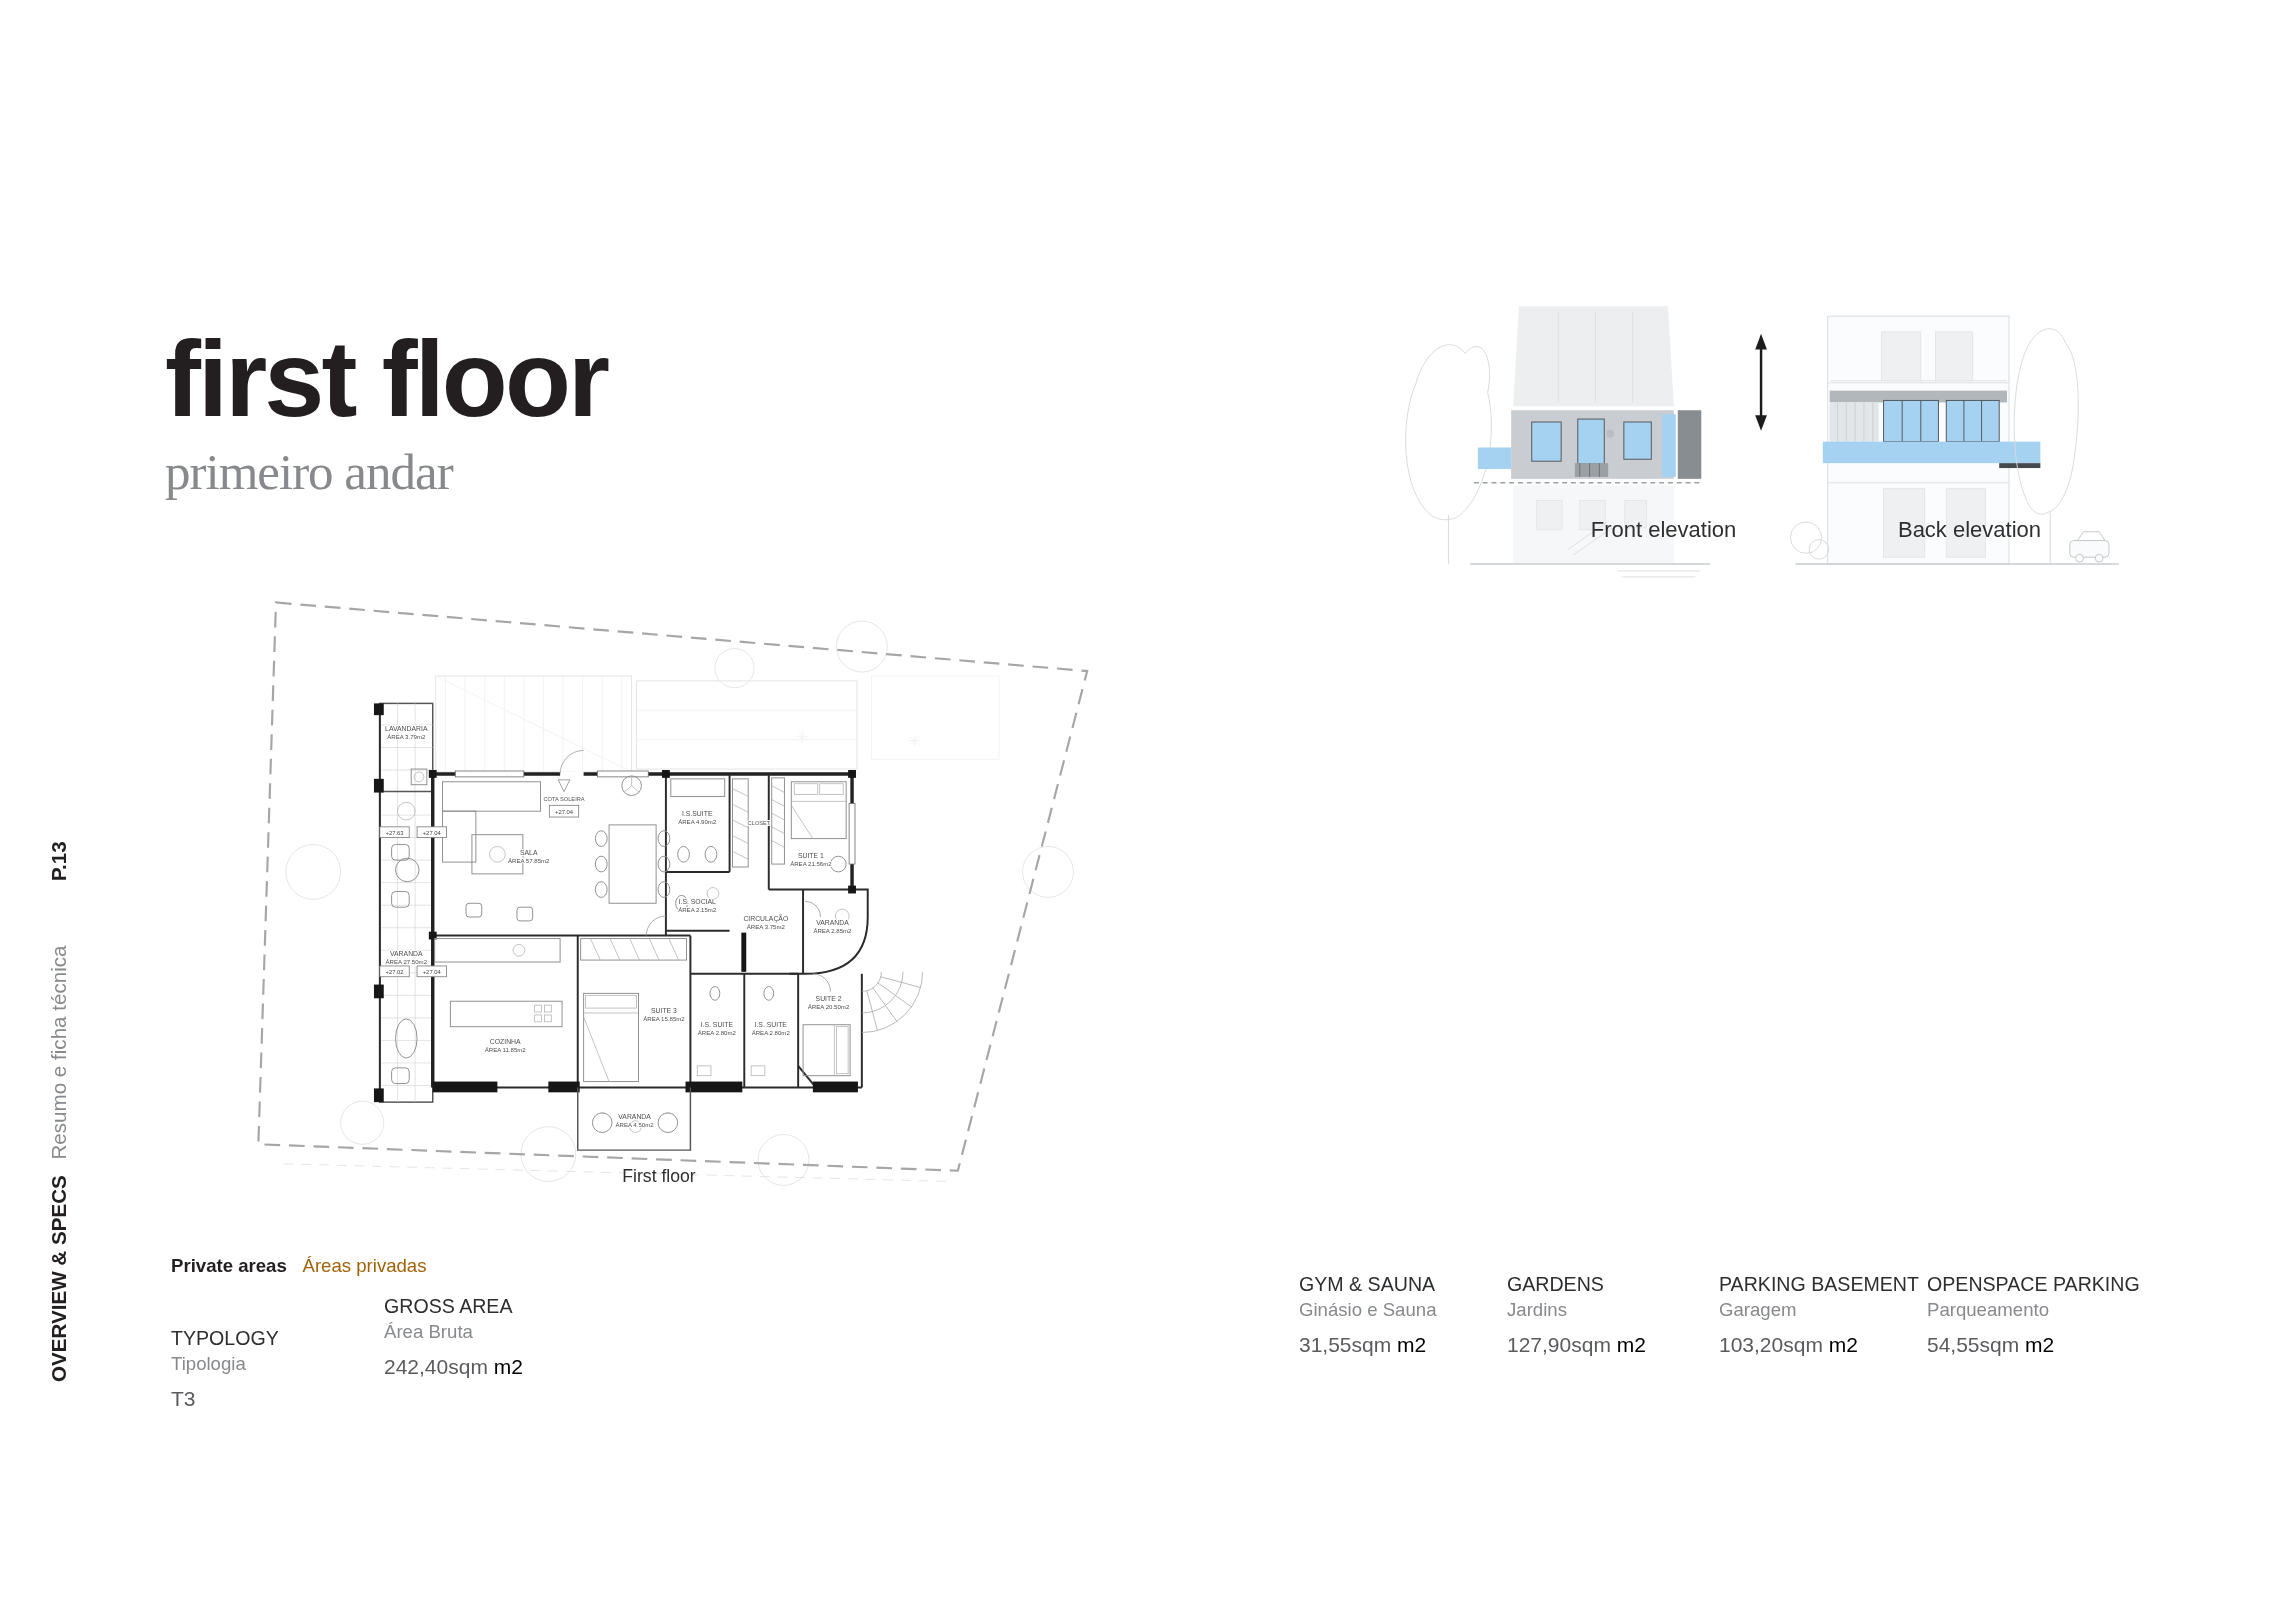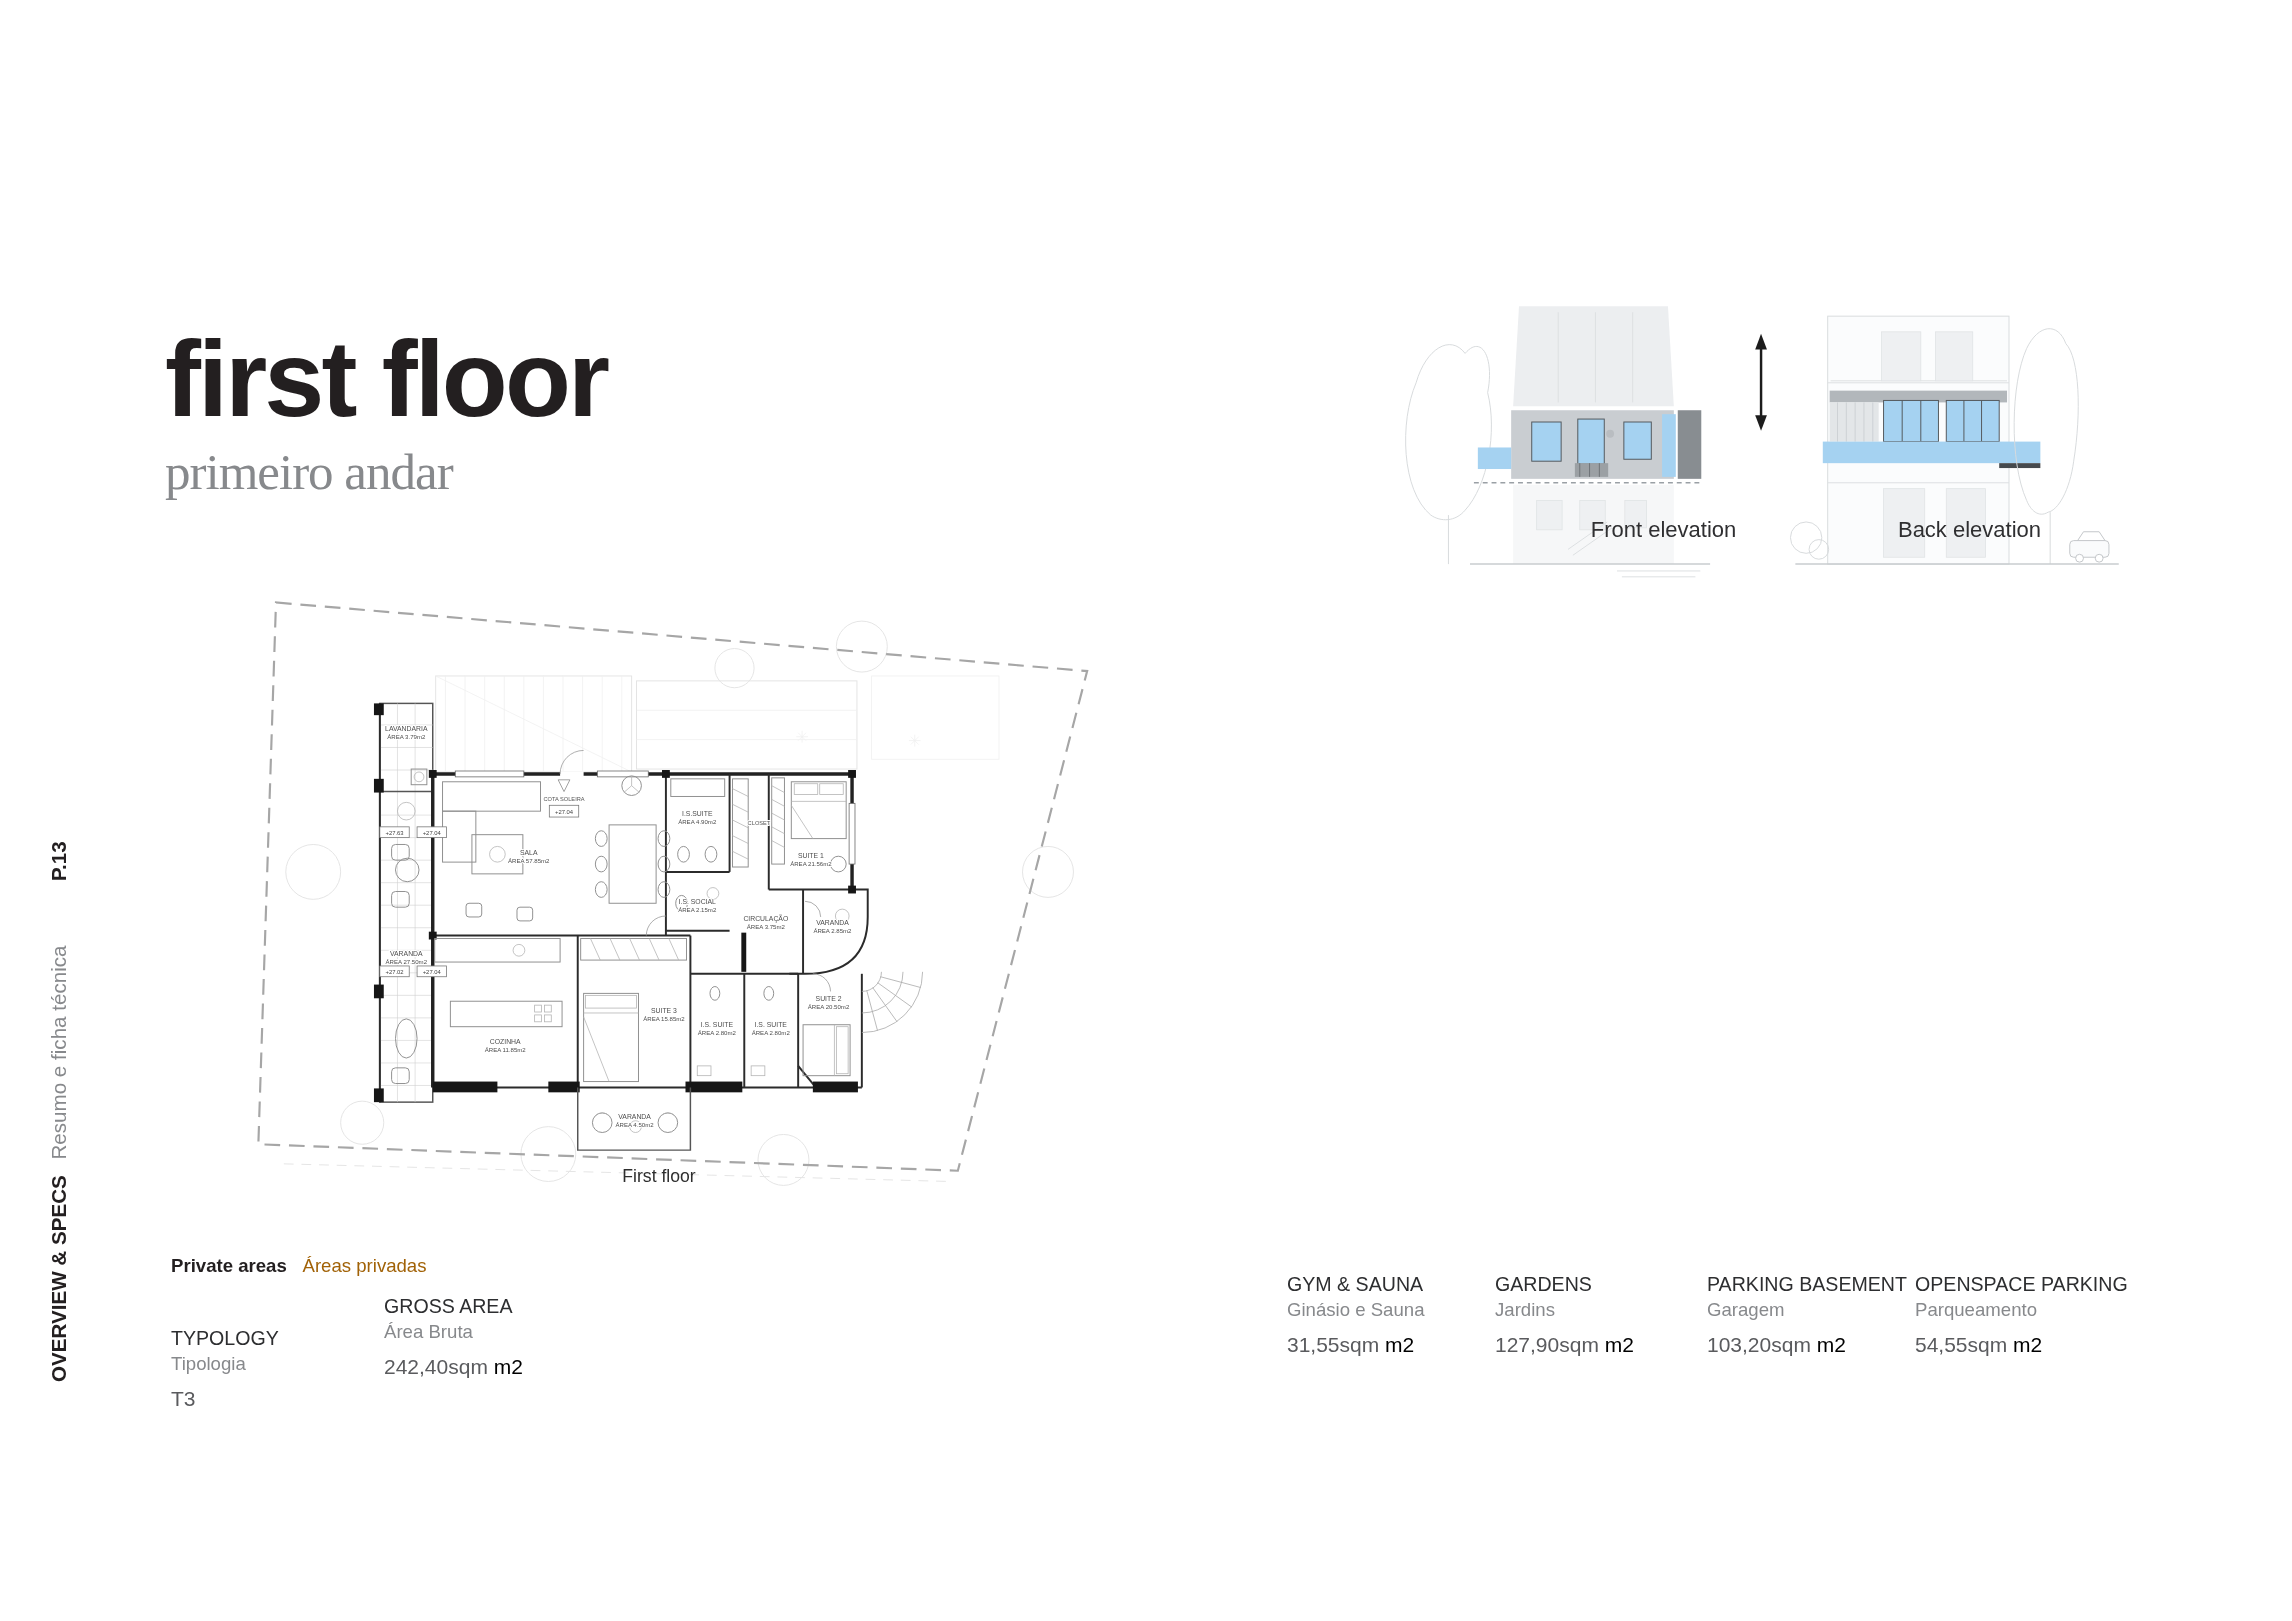--- a/index.html
+++ b/index.html
@@ -27,21 +27,21 @@
   .specs{position:absolute;top:1255px;}
   .specs.private{left:171px;}
   .specs.common{left:1287px;}
   .specs-head{font-size:18.6px;white-space:nowrap;}
   .h-bold{font-weight:bold;color:#231f20;}
   .h-sub{color:#a16207;margin-left:15.7px;}
   .specs-cols{display:flex;margin-top:17.6px;}
   .spec-col{flex:0 0 auto;}
   .private .spec-col:nth-child(1){width:213px;margin-top:32px;}
   .private .spec-col:nth-child(2){width:207px;}
-  .common .spec-col:nth-child(1){width:208px;}
+  .common .spec-col:nth-child(1){width:208px;margin-left:12px;}
   .common .spec-col:nth-child(2){width:212px;}
   .common .spec-col:nth-child(3){width:208px;}
   .spec-label{font-size:19.6px;color:#2d2e30;white-space:nowrap;}
   .spec-sublabel{font-size:18.6px;color:#87898c;margin-top:3.9px;white-space:nowrap;}
   .spec-value{font-size:21px;color:#5a5b5e;margin-top:11.8px;white-space:nowrap;}
   .spec-value .unit{color:#000000;}
 
   
   .plan-svg{position:absolute;left:225px;top:578px;}
   .wall{fill:none;stroke:#222;stroke-width:3.5;}

